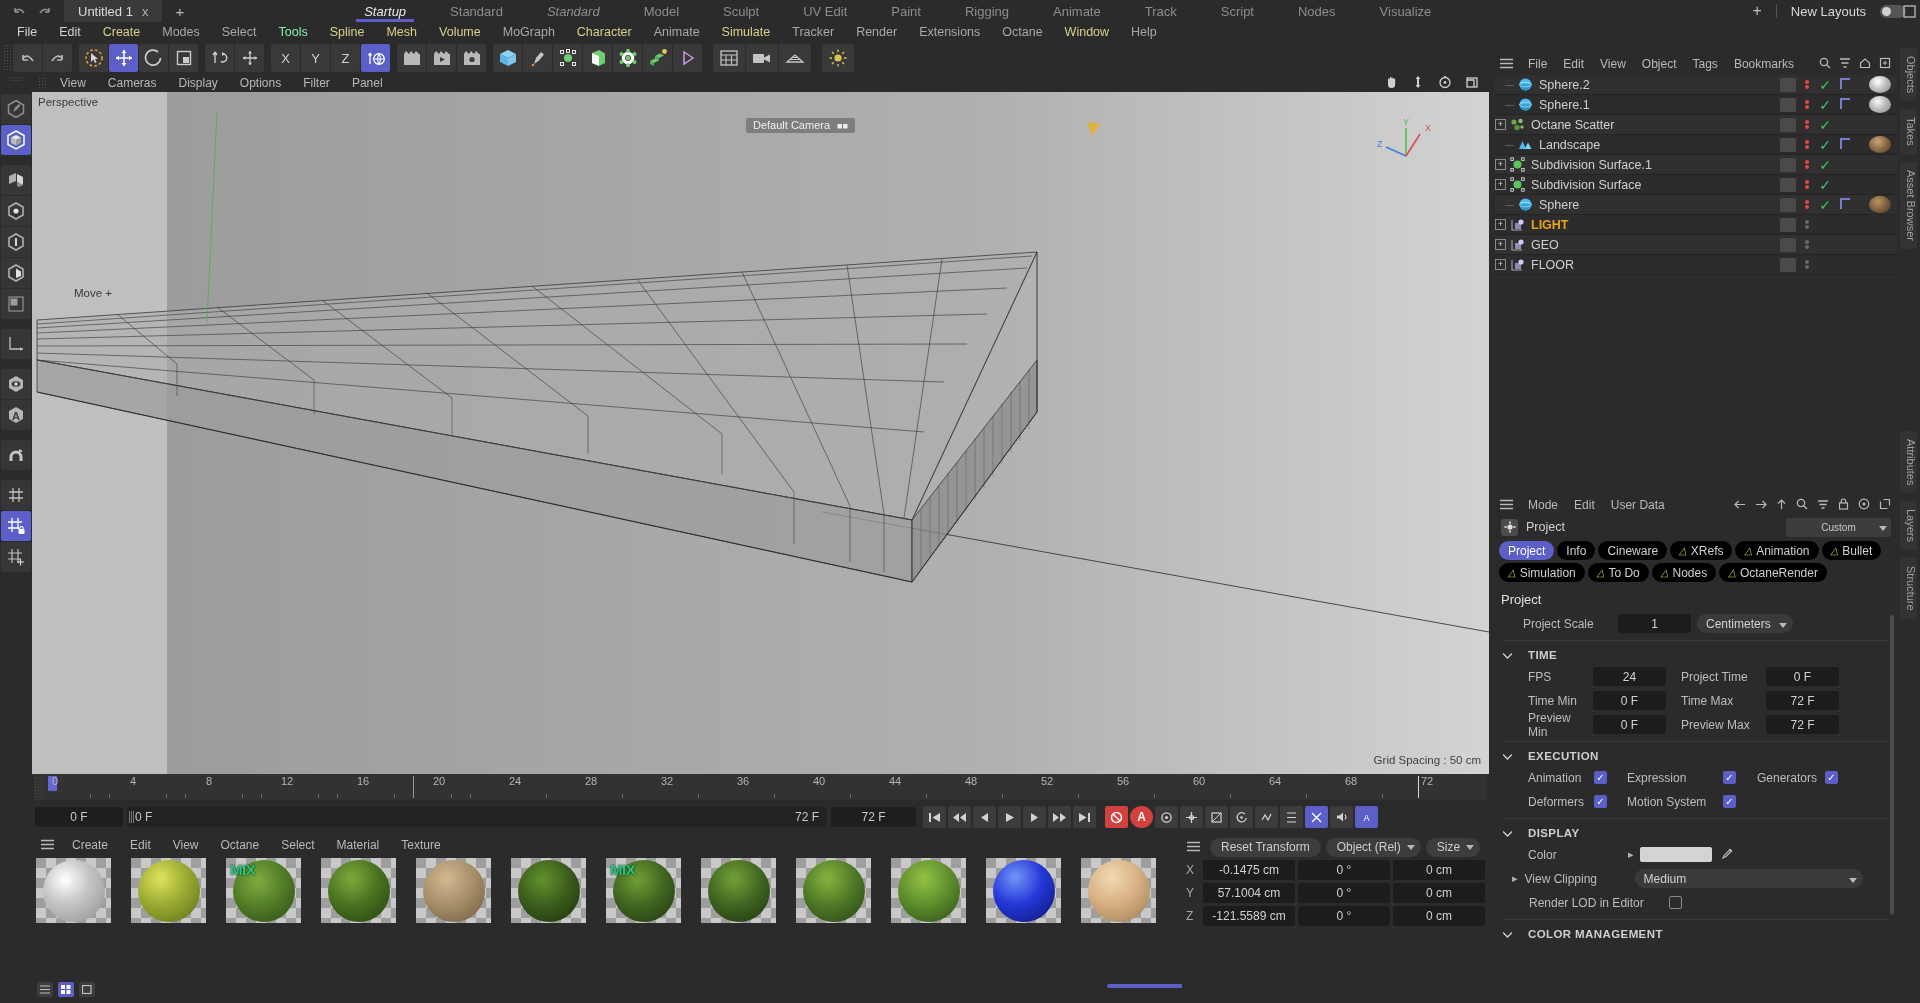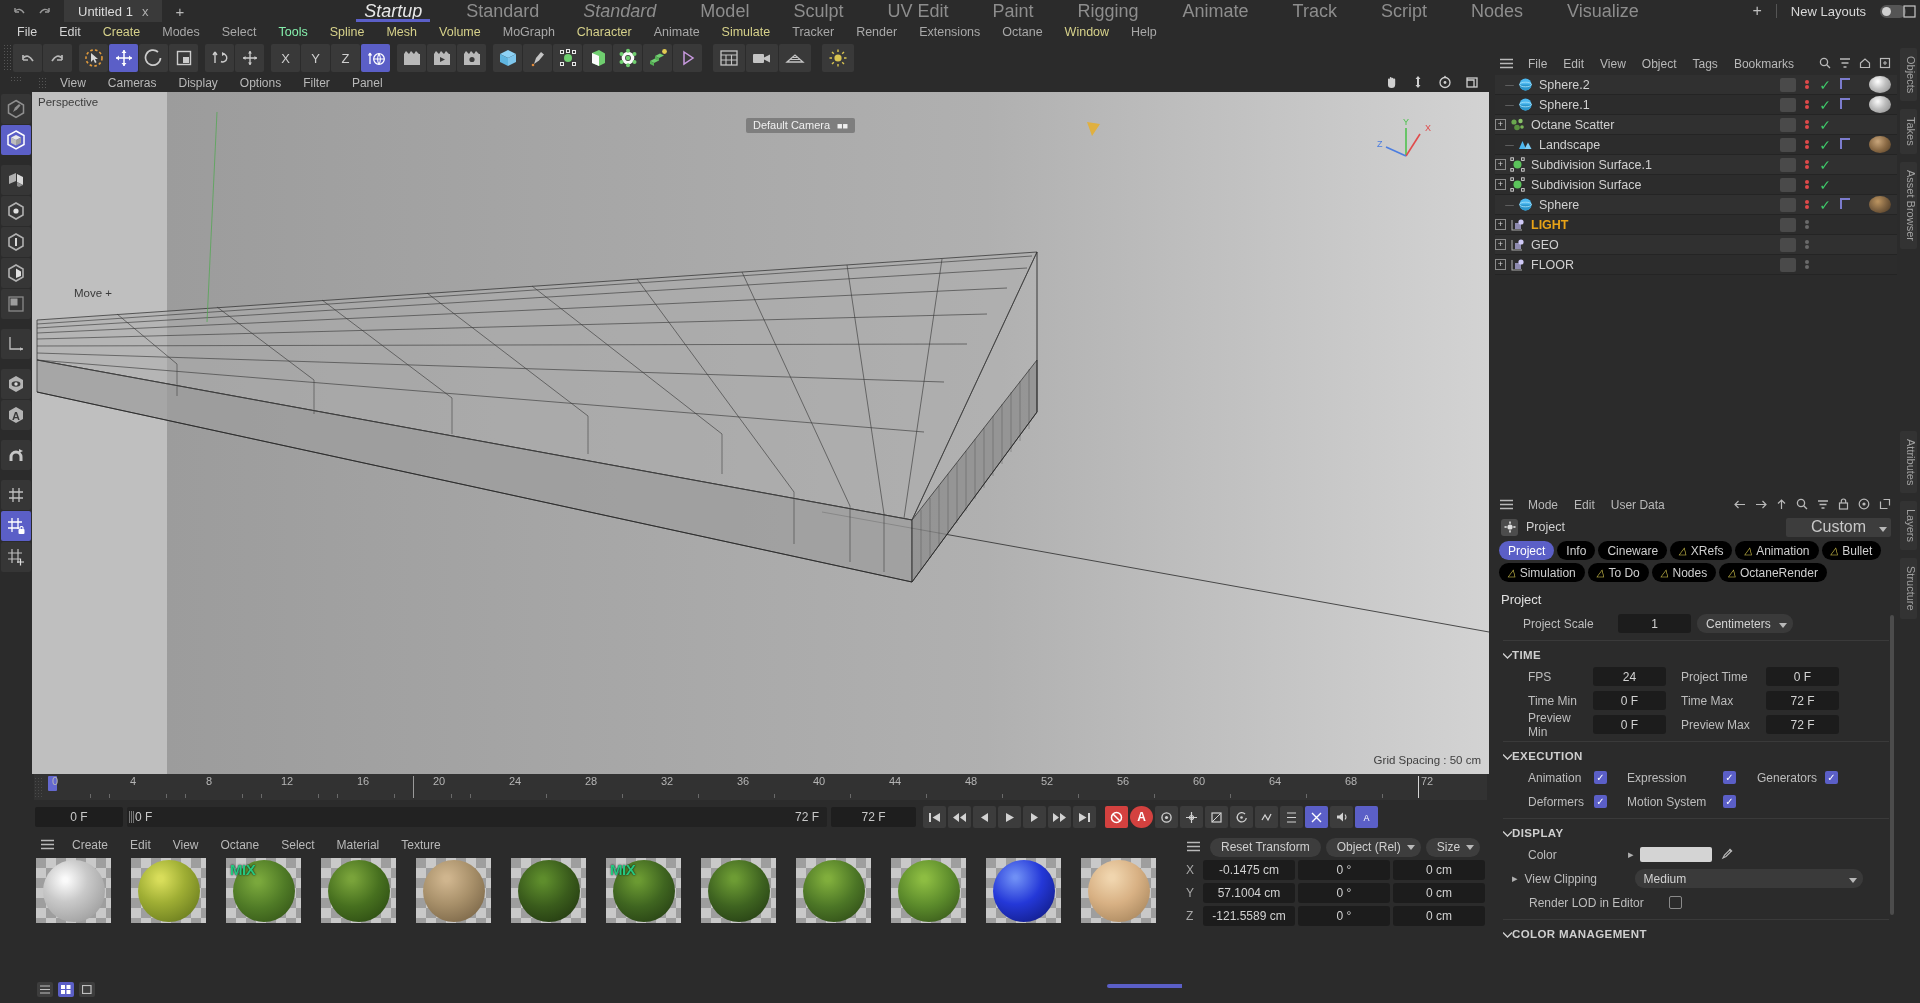--- a/index.html
+++ b/index.html
@@ -22,21 +22,21 @@
   .tab-undo svg { display: block; }
   .doc-tab {
     display: flex; align-items: center; gap: 9px; padding: 0 14px;
     background: #3a3a3a; color: #dcdcdc; font-size: 13px;
   }
   .doc-tab .x { color: #b0b0b0; font-size: 13px; cursor: pointer; }
   .tab-plus { display: flex; align-items: center; padding: 0 13px; color: #b8b8b8; font-size: 15px; }
   .layout-tabs { display: flex; align-items: stretch; margin-left: 145px; }
   .layout-tab {
     display: flex; align-items: center; padding: 8px 22px;
-    color: #8d8d8d; font-size: 18px; position: relative;
+    color: #8d8d8d; font-size: 13px; position: relative;
   }
   .layout-tab.italic { font-style: italic; }
   .layout-tab.active { color: #e8e8e8; font-style: italic; }
   .layout-tab.active::after {
     content: ''; position: absolute; left: 14px; right: 14px; bottom: 0;
     height: 3px; background: #5b5fc7;
   }
   .top-right { margin-left: auto; display: flex; align-items: center; gap: 14px; padding-right: 14px; }
   .top-plus { color: #c0c0c0; font-size: 16px; }
   .top-sep { width: 1px; height: 14px; background: #555; }
@@ -205,39 +205,39 @@
 
   
   .attrmgr { position: absolute; top: 495px; left: 1495px; width: 402px; height: 508px; background: #2b2b2b; }
   .am-head { height: 20px; display: flex; align-items: center; padding-left: 4px; }
   .am-head .ami { padding: 0 8px; font-size: 12px; color: #b9b9b9; }
   .am-icons { margin-left: auto; display: flex; gap: 9px; padding-right: 6px; color: #b9b9b9; }
   .am-objrow { height: 24px; display: flex; align-items: center; padding: 0 6px; gap: 8px; }
   .am-objicon { width: 17px; height: 17px; background: #4c4c4c; border-radius: 3px;
     display: flex; align-items: center; justify-content: center; }
   .am-custom { margin-left: auto; width: 105px; height: 19px; background: #3d3d3d; border-radius: 2px;
-    display: flex; align-items: center; justify-content: center; font-size: 16px; position: relative; }
+    display: flex; align-items: center; justify-content: center; font-size: 10px; position: relative; }
   .am-custom .car { position: absolute; right: 4px; }
   .am-tabs { display: flex; flex-wrap: wrap; gap: 3px; padding: 2px 4px 4px 4px; }
   .am-tab { height: 19px; padding: 0 9px; border-radius: 10px; background: #000000; display: flex;
     align-items: center; gap: 4px; font-size: 12px; color: #cfcfcf; }
   .am-tab.active { background: #5b5fc7; color: #fff; }
   .am-tab .bell { color: #cfc04a; font-size: 10px; }
   .am-body { padding: 4px 6px; }
   .am-title { font-size: 13px; color: #e0e0e0; margin: 2px 0 6px 0; }
   .am-prow { display: flex; align-items: center; height: 21px; margin-bottom: 3px; }
   .am-plabel { font-size: 12px; color: #bdbdbd; }
   .am-pfield { height: 19px; background: #1c1c1c; border-radius: 3px; display: flex; align-items: center;
     justify-content: center; font-size: 12px; color: #d2d2d2; }
   .am-pdd { height: 19px; background: #3a3a3a; border-radius: 9px; display: flex; align-items: center;
     padding-left: 9px; font-size: 12px; color: #d2d2d2; position: relative; }
   .am-pdd .car { position: absolute; right: 6px; }
   .am-btn { height: 20px; padding: 0 11px; border-radius: 10px; background: #3c3c3c; display: flex;
     align-items: center; font-size: 12px; color: #cfcfcf; }
-  .am-sec { display: flex; align-items: center; gap: 0; font-size: 11.5px; font-weight: bold;
+  .am-sec { display: flex; align-items: center; gap: 16px; font-size: 11.5px; font-weight: bold;
     color: #cfcfcf; letter-spacing: .4px; margin: 8px 0 5px 2px; }
   .am-divider { height: 1px; background: #3a3a3a; margin: 6px 2px; }
   .am-cb { width: 13px; height: 13px; border-radius: 2px; background: #5b5fc7; display: flex;
     align-items: center; justify-content: center; color: #fff; font-size: 10px; }
   .am-cb.empty { background: transparent; border: 1px solid #8a8a8a; }
   .am-slider { flex: 1; height: 4px; background: #5b5fc7; border-radius: 2px; position: relative; }
   .am-slider .knob { position: absolute; right: -2px; top: -3px; width: 5px; height: 10px;
     background: #d8d8d8; border-radius: 2px; }
   .am-scroll { position: absolute; right: 3px; top: 120px; width: 4px; height: 300px;
     background: #4c4c4c; border-radius: 2px; }

